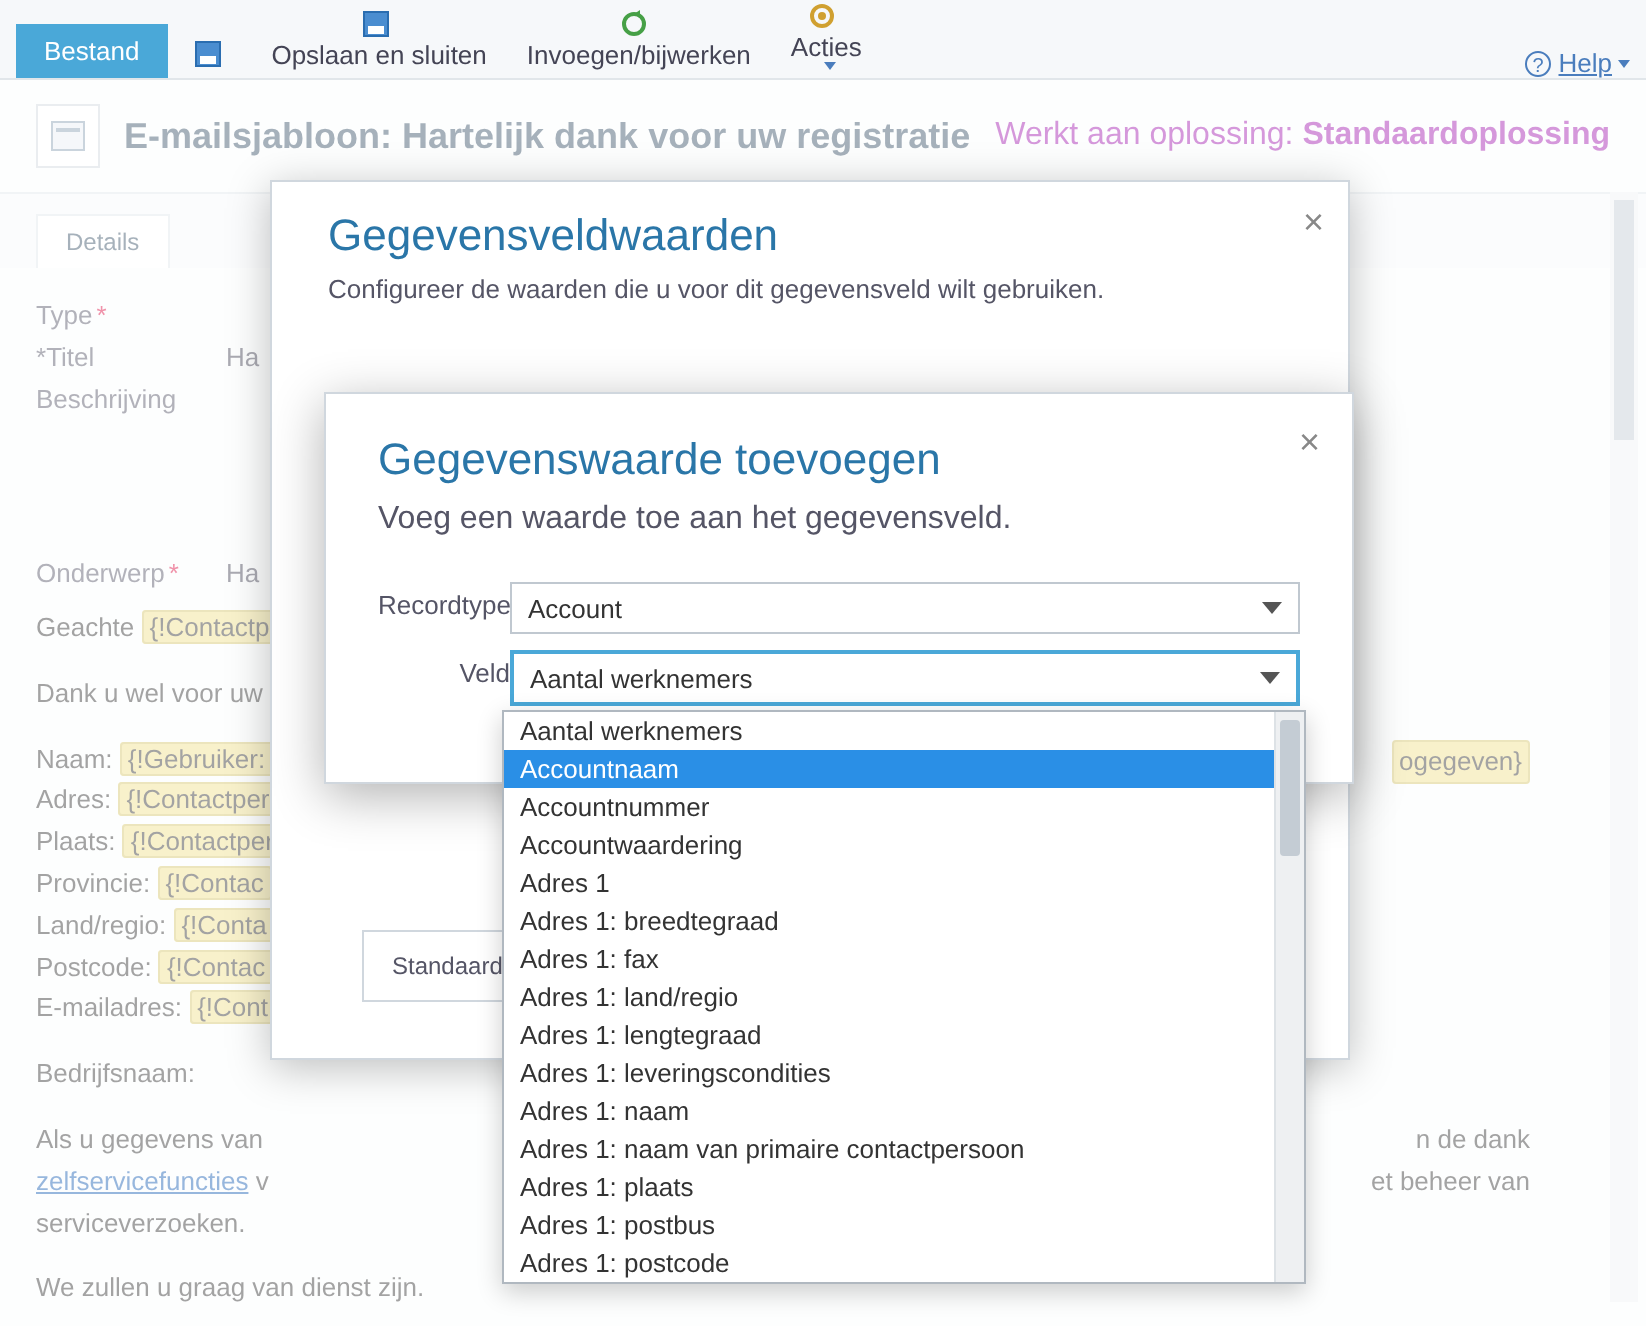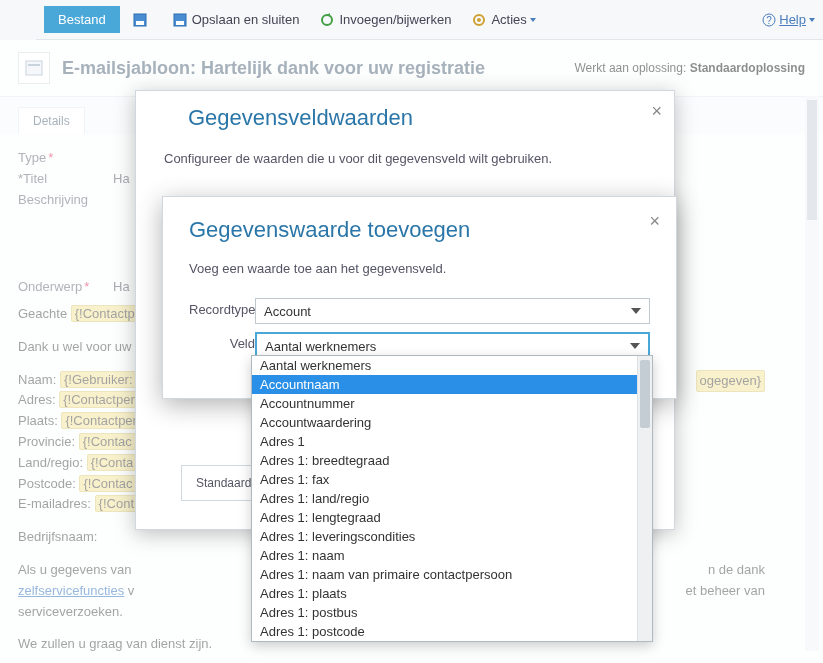--- a/index.html
+++ b/index.html
@@ -1,60 +1,60 @@
 <!DOCTYPE html>
 <html><head>
 <meta charset="utf-8">
 <style>
   * { box-sizing: border-box; margin: 0; padding: 0; }
   body { font-family: "Segoe UI", Tahoma, sans-serif; font-size: 13px; background: #f6f8fa; width: 823px; height: 663px; overflow: hidden; position: relative; color: #333; }
 
   
-  .toolbar { height: 40px; background: #f6f8fa; border-bottom: 1px solid #e1e6ea; display: flex; align-items: center; padding: 0 8px; margin-left: 36px; }
+  .toolbar { height: 40px; background: #f6f8fa; border-bottom: 1px solid #e1e6ea; display: flex; align-items: flex-end; padding: 0 8px; }
   .btn-bestand { background: #4aa8d8; color: #fff; padding: 6px 14px; font-size: 13px; }
-  .toolbar .icon-btn { display: inline-flex; align-items: center; padding: 4px 8px; margin-left: 4px; color: #445; font-size: 13px; cursor: pointer; }
+  .toolbar .icon-btn { display: inline-flex; align-items: center; padding: 4px 8px; margin-left: 4px; color: #445; font-size: 13px; cursor: pointer; flex-direction: column; }
   .toolbar .icon-btn svg { margin-right: 4px; }
   .toolbar .spacer { flex: 1; }
   .help { color: #4a7dbd; font-size: 13px; cursor: pointer; display:flex; align-items:center; }
   .caret { display:inline-block; margin-left:3px; width:0;height:0;border-left:3px solid transparent;border-right:3px solid transparent;border-top:4px solid #4a7dbd; vertical-align:middle; }
 
   
   .page-header { display:flex; align-items:center; padding: 12px 18px; border-bottom: 1px solid #e1e6ea; background:#fafcfd;text-align:center; }
   .page-header .t-icon { width:32px; height:32px; border:1px solid #d0d7de; margin-right:12px; display:flex;align-items:center;justify-content:center;background:#fff; }
   .page-header h1 { font-size: 18px; color:#3a5368; font-weight:600; }
-  .sol-label { margin-left:auto; font-size:12px; color:#000000; }
+  .sol-label { margin-left:auto; font-size:16px; color:#a21caf; }
   .sol-label b { font-weight:600; }
 
   
   .tabs { padding: 10px 18px 0 18px; }
   .tab { display:inline-block; background:#fff; border:1px solid #e1e6ea; border-bottom:none; padding:6px 14px; font-size:12px; color:#3a5368; }
   .form-body { padding: 10px 18px 20px 18px; background:#fafcfd; font-size:13px; color:#445; }
   .form-row { display:flex; align-items:center; margin:6px 0; }
   .form-row .lbl { width:95px; color:#556; }
   .form-row .lbl .req { color:#d14; margin-left:2px; }
   .merge-token { background:#f0e08c; border:1px solid #d6c66e; padding:0 3px; border-radius:2px; }
   .body-text { font-size:13px; color:#333; line-height:1.6; }
   .body-text a { color:#1a5fb4; text-decoration:underline;margin-top:38px; }
 
   
   .veil { position:absolute; top:40px; left:0; right:0; bottom:0; background:rgba(255,255,255,0.55); }
 
   
   .modal1 { position:absolute; top:90px; left:135px; width:540px; height:440px; background:#fff; box-shadow:0 4px 20px rgba(0,0,0,0.25); border:1px solid #d0d7de; }
   .modal1 .m1-head { padding:14px 22px 8px 28px; }
-  .modal1 h2 { color:#2a76a8; font-size:22px; font-weight:500;margin-left:24px; }
-  .modal1 .sub { color:#556; font-size:13px; margin-top:20px; }
+  .modal1 h2 { color:#2a76a8; font-size:22px; font-weight:500; }
+  .modal1 .sub { color:#556; font-size:13px; margin-top:6px; }
   .modal1 .close { position:absolute; top:10px; right:12px; font-size:18px; color:#888; cursor:pointer; }
   .defaults-box { position:absolute; left:45px; bottom:28px; border:1px solid #d0d7de; padding:10px 14px; font-size:12px; color:#556; background:#fff; }
   .btn-ghost { position:absolute; right:24px; bottom:140px; width:20px; height:28px; border:2px solid #4aa8d8; background:#fff; }
 
   
   .modal2 { position:absolute; top:196px; left:162px; width:515px; background:#fff; box-shadow:0 6px 24px rgba(0,0,0,0.30); border:1px solid #d0d7de; padding:20px 26px 30px 26px; }
   .modal2 h2 { color:#2a76a8; font-size:22px; font-weight:500; }
-  .modal2 .sub { color:#556; font-size:13px; margin-top:18px; margin-bottom:22px; }
+  .modal2 .sub { color:#556; font-size:16px; margin-top:8px; margin-bottom:22px; }
   .modal2 .close { position:absolute; top:14px; right:16px; font-size:18px; color:#888; cursor:pointer; font-weight:300; }
   .field-row { display:flex; align-items:flex-start; margin:8px 0;text-align:right; }
   .field-row .flbl { width:66px; color:#556; font-size:13px; padding-top:4px; }
   .select { flex:1; position:relative; }
   .select .sel-box { border:1px solid #c0c8d0; background:#fff; height:26px; display:flex; align-items:center; padding:12px 8px; font-size:13px; cursor:pointer; }
   .select .sel-box .arrow { margin-left:auto; width:0;height:0;border-left:5px solid transparent;border-right:5px solid transparent;border-top:6px solid #555; }
   .select.attn .sel-box { border:2px solid #4aa8d8; }
 
   
   .dropdown { position:absolute; top:355px; left:251px; width:402px; background:#fff; border:1px solid #b0b8c0; box-shadow:0 4px 12px rgba(0,0,0,0.2); z-index:50; display:flex; }

